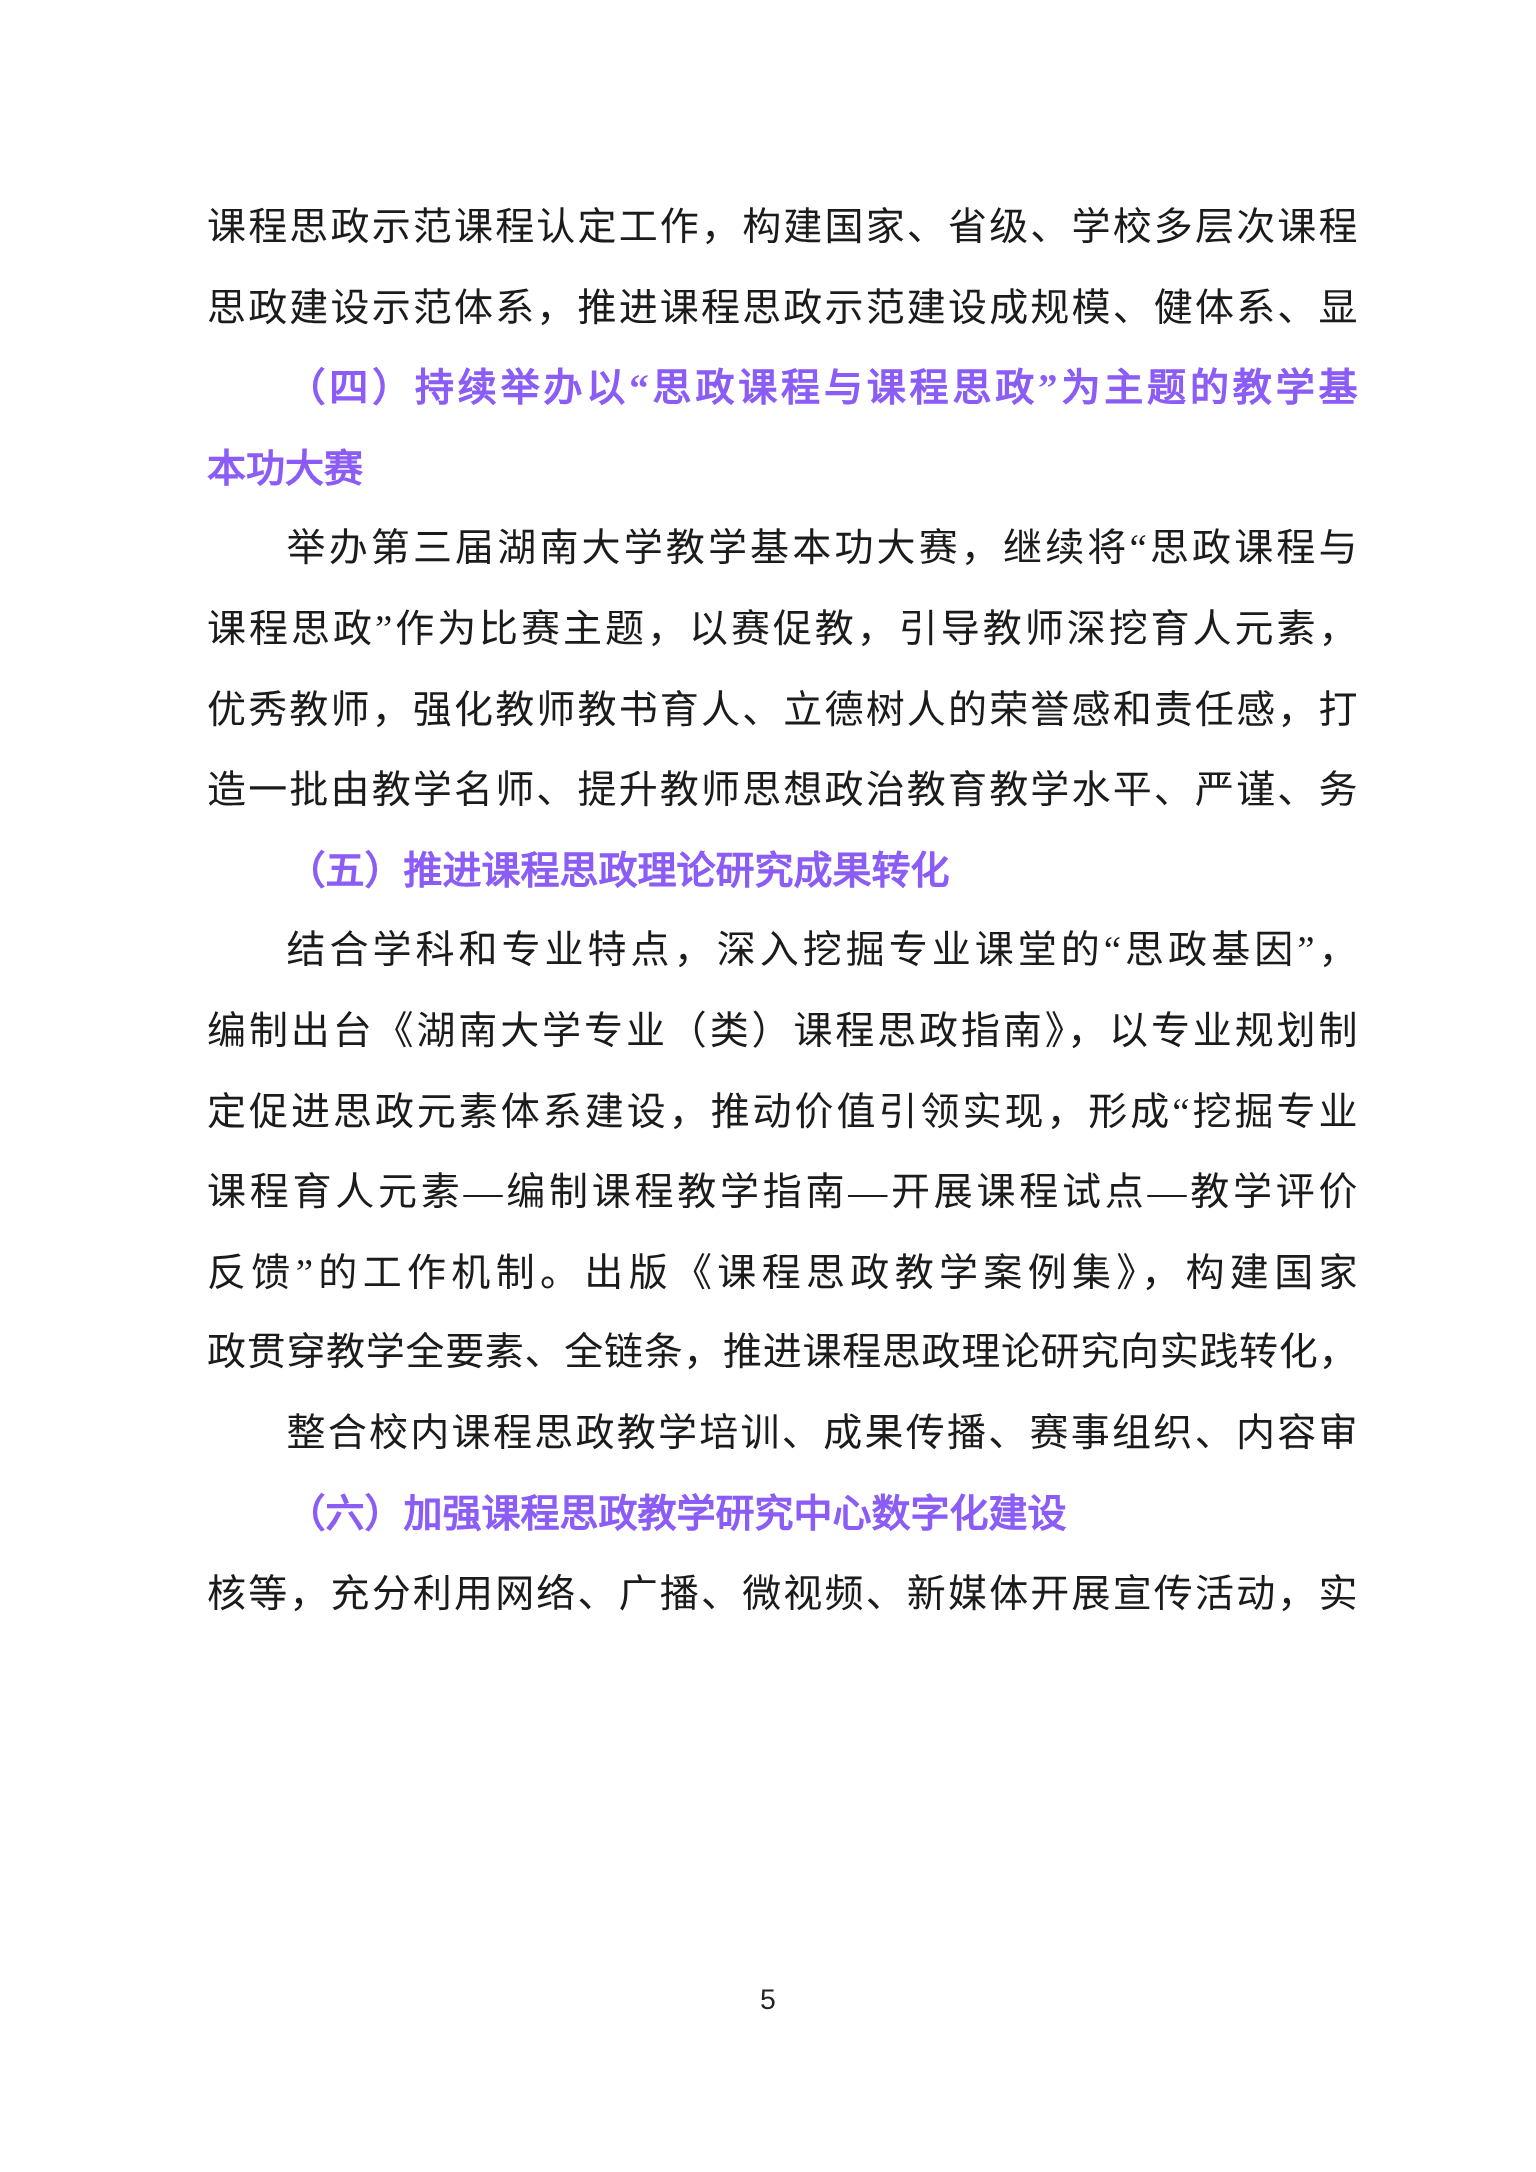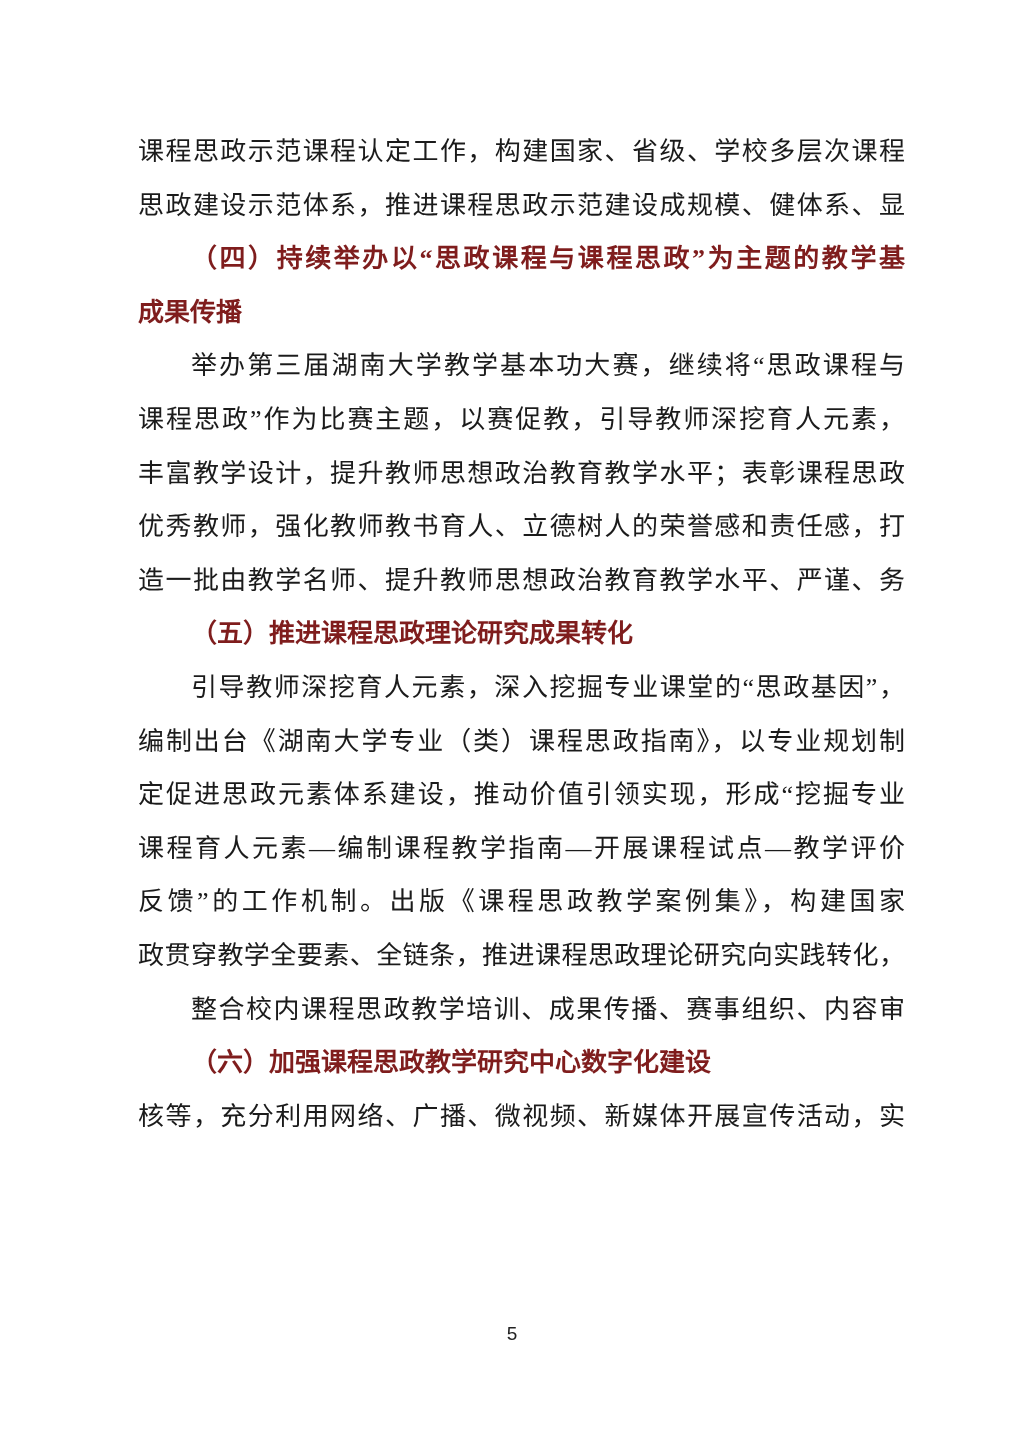--- a/index.html
+++ b/index.html
@@ -34,21 +34,21 @@
     text-align: justify;
     text-align-last: justify;
     -moz-text-align-last: justify;
     text-justify: inter-character;
   }
   .line.indent {
     text-indent: 53px;
   }
   .line.heading {
     font-weight: 700;
-    color: #7f1d1d;
+    color: #8b5cf6;
   }
   .page-number {
     position: absolute;
     top: 1322px;
     left: 0;
     width: 100%;
     text-align: center;
     font-size: 19px;
     line-height: 24px;
     font-family: "Liberation Sans", "DejaVu Sans", sans-serif;
@@ -56,28 +56,27 @@
   }
 </style>
 </head>
 <body>
 
 <div class="page">
   <div class="text-body">
       <div class="line fill">课程思政示范课程认定工作，构建国家、省级、学校多层次课程</div>
       <div class="line fill">思政建设示范体系，推进课程思政示范建设成规模、健体系、显</div>
       <div class="line heading indent fill">（四）持续举办以“思政课程与课程思政”为主题的教学基</div>
-      <div class="line heading">成果传播</div>
+      <div class="line heading">本功大赛</div>
       <div class="line indent fill">举办第三届湖南大学教学基本功大赛，继续将“思政课程与</div>
       <div class="line fill">课程思政”作为比赛主题，以赛促教，引导教师深挖育人元素，</div>
-      <div class="line fill">丰富教学设计，提升教师思想政治教育教学水平；表彰课程思政</div>
       <div class="line fill">优秀教师，强化教师教书育人、立德树人的荣誉感和责任感，打</div>
       <div class="line fill">造一批由教学名师、提升教师思想政治教育教学水平、严谨、务</div>
       <div class="line heading indent">（五）推进课程思政理论研究成果转化</div>
-      <div class="line indent fill">引导教师深挖育人元素，深入挖掘专业课堂的“思政基因”，</div>
+      <div class="line indent fill">结合学科和专业特点，深入挖掘专业课堂的“思政基因”，</div>
       <div class="line fill">编制出台《湖南大学专业（类）课程思政指南》，以专业规划制</div>
       <div class="line fill">定促进思政元素体系建设，推动价值引领实现，形成“挖掘专业</div>
       <div class="line fill">课程育人元素—编制课程教学指南—开展课程试点—教学评价</div>
       <div class="line fill">反馈”的工作机制。出版《课程思政教学案例集》，构建国家</div>
       <div class="line fill">政贯穿教学全要素、全链条，推进课程思政理论研究向实践转化，</div>
       <div class="line indent fill">整合校内课程思政教学培训、成果传播、赛事组织、内容审</div>
       <div class="line heading indent">（六）加强课程思政教学研究中心数字化建设</div>
       <div class="line fill">核等，充分利用网络、广播、微视频、新媒体开展宣传活动，实</div>
     </div>
   <div class="page-number">5</div>

